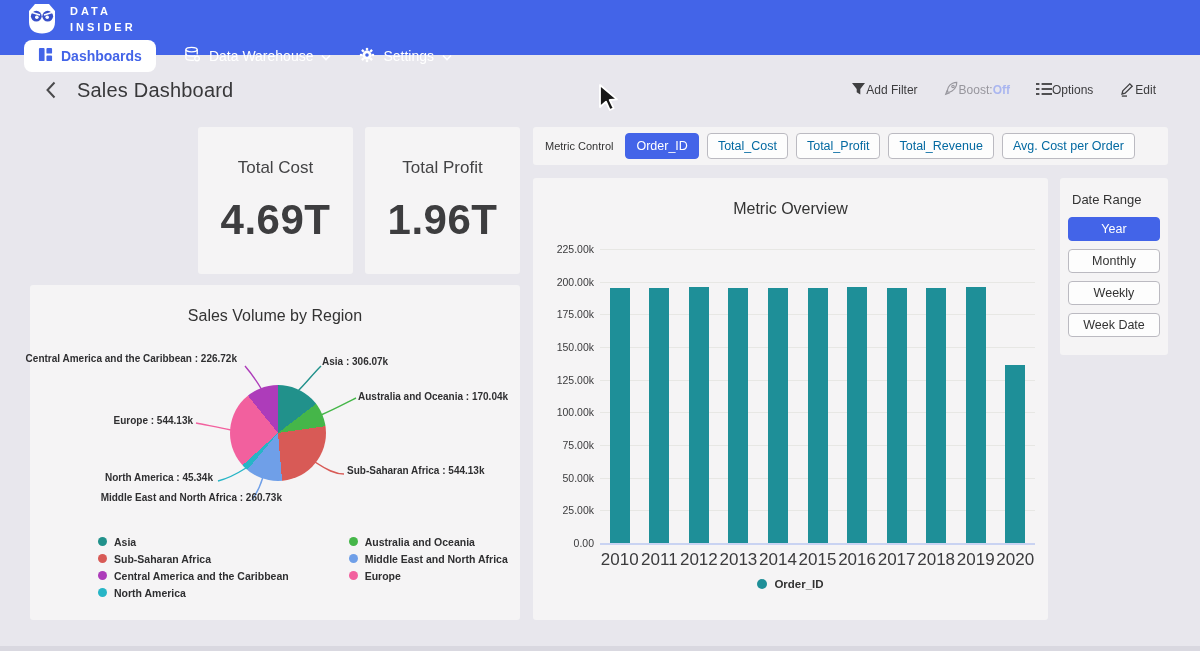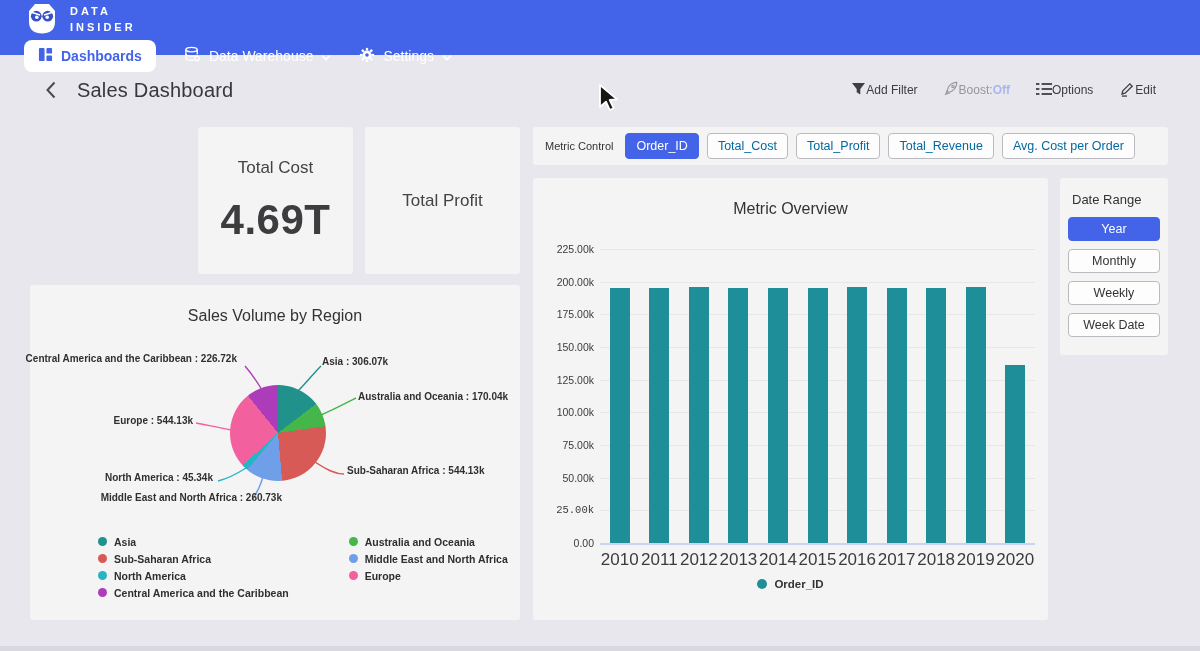--- a/index.html
+++ b/index.html
@@ -218,20 +218,21 @@
       </div>
     </div>
   </div>
 
   <div class="card kpi" style="left:198px">
     <div class="kpi-label">Total Cost</div>
     <div class="kpi-value">4.69T</div>
   </div>
   <div class="card kpi" style="left:365px">
     <div class="kpi-label">Total Profit</div>
+    <div class="kpi-value">1.96T</div>
   </div>
 
   <div class="card metric-bar">
     <span class="metric-label">Metric Control</span>
     <span id="metric-buttons" style="display:flex;gap:8px">
         <button class="pill-btn selected">Order_ID</button>
         <button class="pill-btn">Total_Cost</button>
         <button class="pill-btn">Total_Profit</button>
         <button class="pill-btn">Total_Revenue</button>
         <button class="pill-btn">Avg. Cost per Order</button>
@@ -251,21 +252,21 @@
         <div class="ytick" style="top: 33.3333%;">150.00k</div>
         <div class="gridline" style="top: 44.4444%;"></div>
         <div class="ytick" style="top: 44.4444%;">125.00k</div>
         <div class="gridline" style="top: 55.5556%;"></div>
         <div class="ytick" style="top: 55.5556%;">100.00k</div>
         <div class="gridline" style="top: 66.6667%;"></div>
         <div class="ytick" style="top: 66.6667%;">75.00k</div>
         <div class="gridline" style="top: 77.7778%;"></div>
         <div class="ytick" style="top: 77.7778%;">50.00k</div>
         <div class="gridline" style="top: 88.8889%;"></div>
-        <div class="ytick" style="top: 88.8889%; font-family: Liberation Mono, monospace;">25.00k</div>
+        <div class="ytick" style="top: 88.8889%;">25.00k</div>
         <div class="gridline baseline" style="top: 100%;"></div>
         <div class="ytick" style="top: 100%;">0.00</div>
         <div class="bars">
           <div class="bar-slot">
             <div class="bar" style="height: 86.6667%; background: rgb(30, 143, 152);"></div>
           </div>
           <div class="bar-slot">
             <div class="bar" style="height: 86.7556%; background: rgb(30, 143, 152);"></div>
           </div>
           <div class="bar-slot">
@@ -348,26 +349,26 @@
     <div class="pie-legend" id="pie-legend">
         <div class="pie-legend-item">
           <span class="legend-dot" style="background: rgb(33, 145, 139);"></span>
           <span class="lbl">Asia</span>
         </div>
         <div class="pie-legend-item">
           <span class="legend-dot" style="background: rgb(216, 90, 86);"></span>
           <span class="lbl">Sub-Saharan Africa</span>
         </div>
         <div class="pie-legend-item">
+          <span class="legend-dot" style="background: rgb(173, 60, 186);"></span>
+          <span class="lbl">Central America and the Caribbean</span>
+        </div>
+        <div class="pie-legend-item">
           <span class="legend-dot" style="background: rgb(39, 181, 198);"></span>
           <span class="lbl">North America</span>
-        </div>
-        <div class="pie-legend-item">
-          <span class="legend-dot" style="background: rgb(173, 60, 186);"></span>
-          <span class="lbl">Central America and the Caribbean</span>
         </div>
         <div class="pie-legend-item">
           <span class="legend-dot" style="background: rgb(69, 182, 73);"></span>
           <span class="lbl">Australia and Oceania</span>
         </div>
         <div class="pie-legend-item">
           <span class="legend-dot" style="background: rgb(111, 159, 232);"></span>
           <span class="lbl">Middle East and North Africa</span>
         </div>
         <div class="pie-legend-item">

